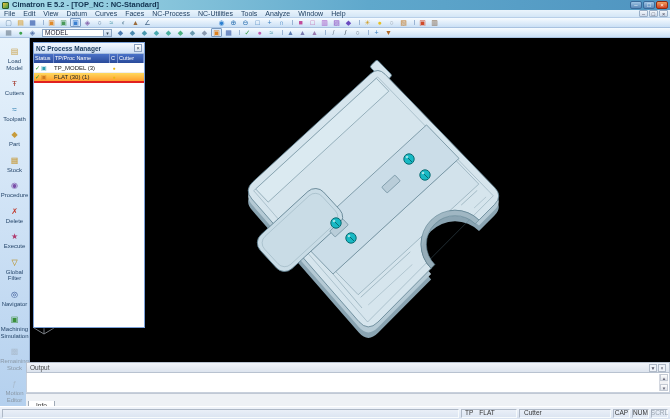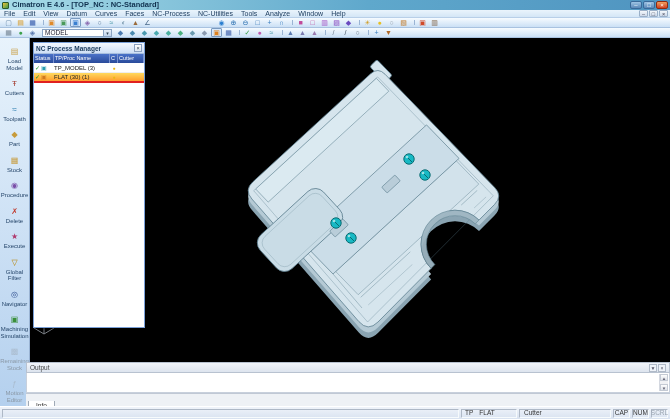--- a/index.html
+++ b/index.html
@@ -118,21 +118,21 @@
 
   .g { display:inline-block; }
 </style>
 </head>
 <body>
 
 <div class="app">
 
   <div class="titlebar">
     <span class="appicon"></span>
-    <span class="title">Cimatron E 4.6 - [TOP_NC : NC-Standard]</span>
+    <span class="title">Cimatron E 5.2 - [TOP_NC : NC-Standard]</span>
     <span class="winbtns">
       <span class="wbtn">–</span>
       <span class="wbtn">□</span>
       <span class="wbtn close">×</span>
     </span>
   </div>
 
   <div class="menubar">
     <div class="menuitems">
 

